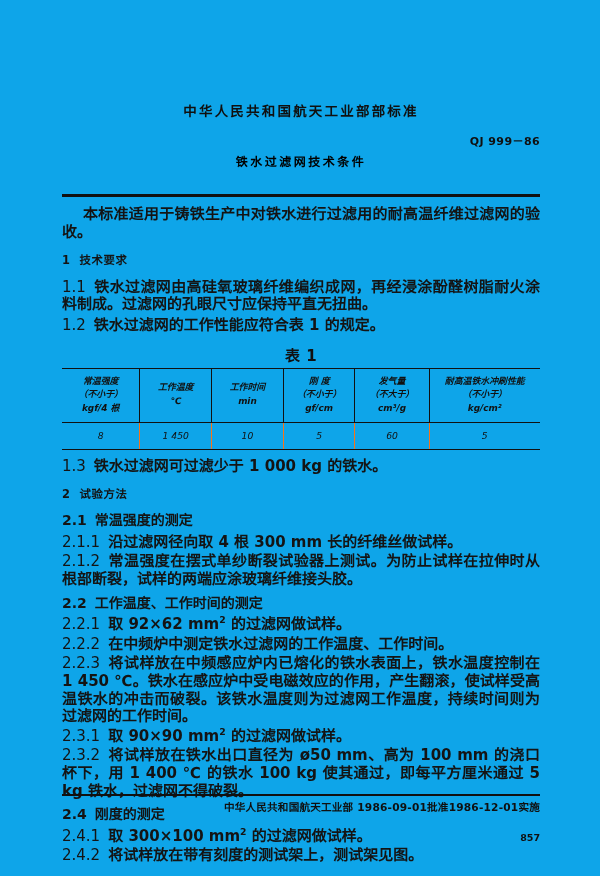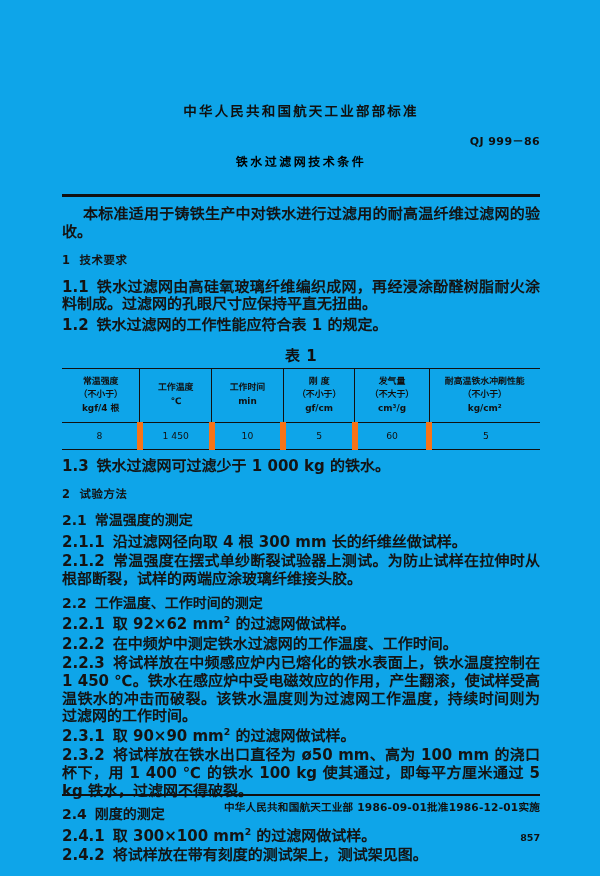--- a/index.html
+++ b/index.html
@@ -103,56 +103,57 @@
     font-size: 14px;
     font-weight: bold;
     margin: 6px 0 4px 0;
   }
   .h2 .num { margin-right: 8px; }
   .para {
     margin: 3px 0 3px 0;
   }
   .para .num {
     margin-right: 8px;
-    font-weight: bold;
+    font-weight: normal;
   }
   .tight { margin: 2px 0; }
   sup { font-size: 0.62em; vertical-align: super; line-height: 0; }
 
   
   .table-wrap {
     margin: 9px 0 8px 0;
   }
   .table-caption {
     text-align: center;
     font-size: 15px;
     font-weight: bold;
     margin-bottom: 3px;
     letter-spacing: 0.5px;
   }
   table.spec {
     width: 478px;
     border-collapse: collapse;
     font-size: 8.9px;
     color: #111111;
+    font-style: italic;
   }
   table.spec thead th {
     border-top: 1.6px solid #111;
     border-bottom: 1.1px solid #111;
     border-left: 1px solid #111;
     padding: 6px 2px 7px 2px;
     font-weight: bold;
     text-align: center;
     line-height: 13.5px;
     vertical-align: middle;
   }
   table.spec thead th:first-child { border-left: none; }
   table.spec tbody td {
     border-bottom: 1.6px solid #111;
-    border-left: 6px solid #f97316;
+    border-left: 1px solid #f97316;
     padding: 7px 2px 8px 2px;
     text-align: center;
     font-weight: normal;
     font-size: 9.2px;
   }
   table.spec tbody td:first-child { border-left: none; }
   .th-l1 { display: block; }
   .th-l2 { display: block; }
   .th-l3 { display: block; font-weight: bold; }
 

